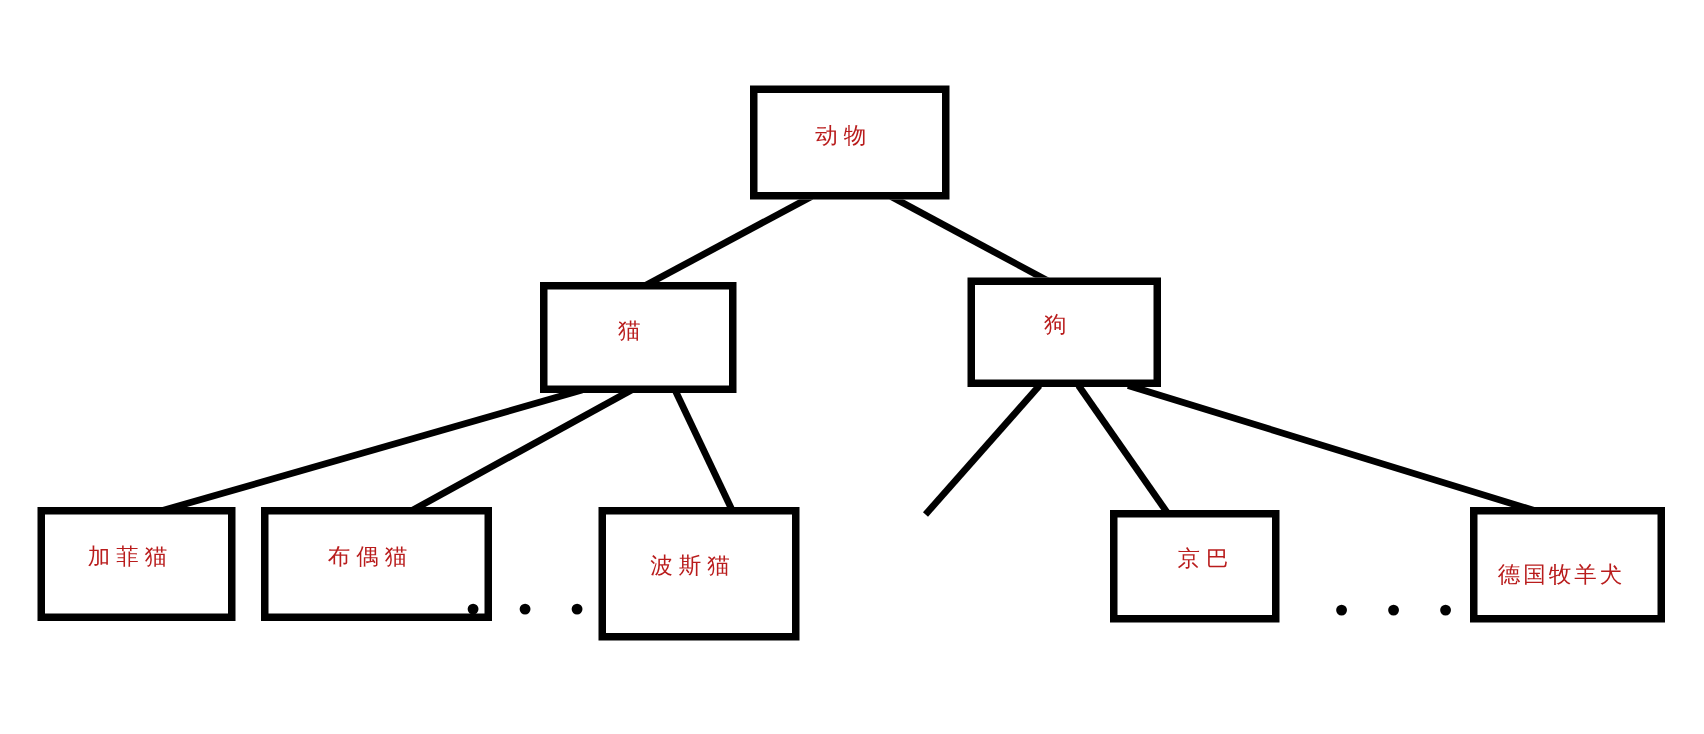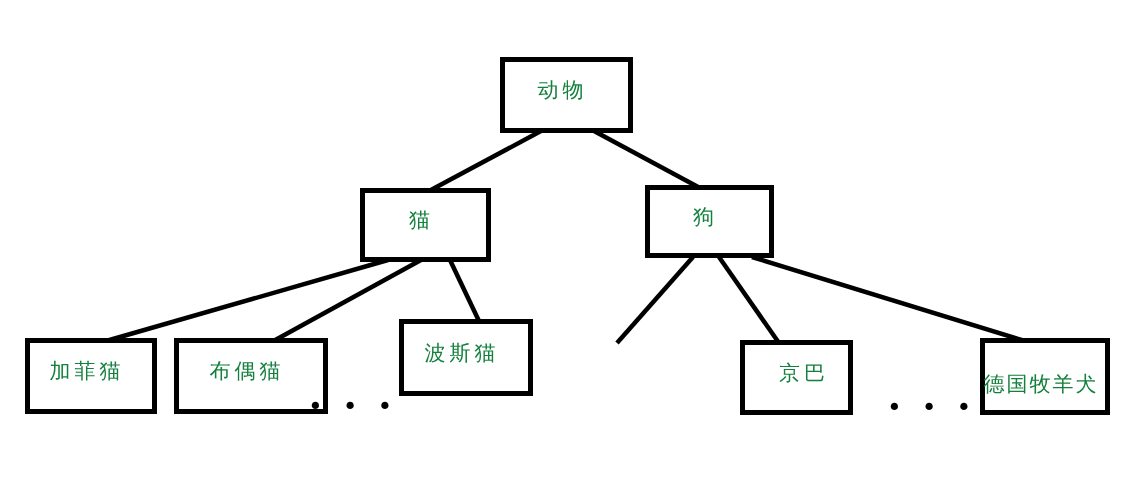--- a/index.html
+++ b/index.html
@@ -29,37 +29,37 @@
   .node {
     position: absolute;
     box-sizing: border-box;
     border: 5px solid #000000;
     background: #ffffff;
     display: flex;
     align-items: center;
     justify-content: center;
   }
   .node .label {
-    font-size: 21px;
+    font-size: 15px;
     letter-spacing: 4px;
-    color: #15803d;
+    color: #b91c1c;
     white-space: nowrap;
     transform: translate(-4px, -5px);
   }
   .node .label.tight {
     letter-spacing: 2px;
     margin-top: 24px;
   }
   
   .n-animal          { left: 500px; top:  57px; width: 133px; height: 76px; }
   .n-cat             { left: 360px; top: 188px; width: 131px; height: 74px; }
   .n-dog             { left: 645px; top: 185px; width: 129px; height: 73px; }
   .n-garfield        { left:  25px; top: 338px; width: 132px; height: 76px; }
   .n-ragdoll         { left: 174px; top: 338px; width: 154px; height: 76px; }
-  .n-persian         { left: 399px; top: 319px; width: 134px; height: 77px; }
+  .n-persian         { left: 399px; top: 338px; width: 134px; height: 89px; }
   .n-husky           { left: 585px; top: 340px; width: 133px; height: 75px; }
   .n-pekingese       { left: 740px; top: 340px; width: 113px; height: 75px; padding-left: 23px; }
   .n-german-shepherd { left: 980px; top: 338px; width: 130px; height: 77px; }
   .dots {
     position: absolute;
     font-family: "DejaVu Sans", "Liberation Sans", sans-serif;
     font-size: 25px;
     line-height: 25px;
     letter-spacing: 6px;
     color: #000000;

